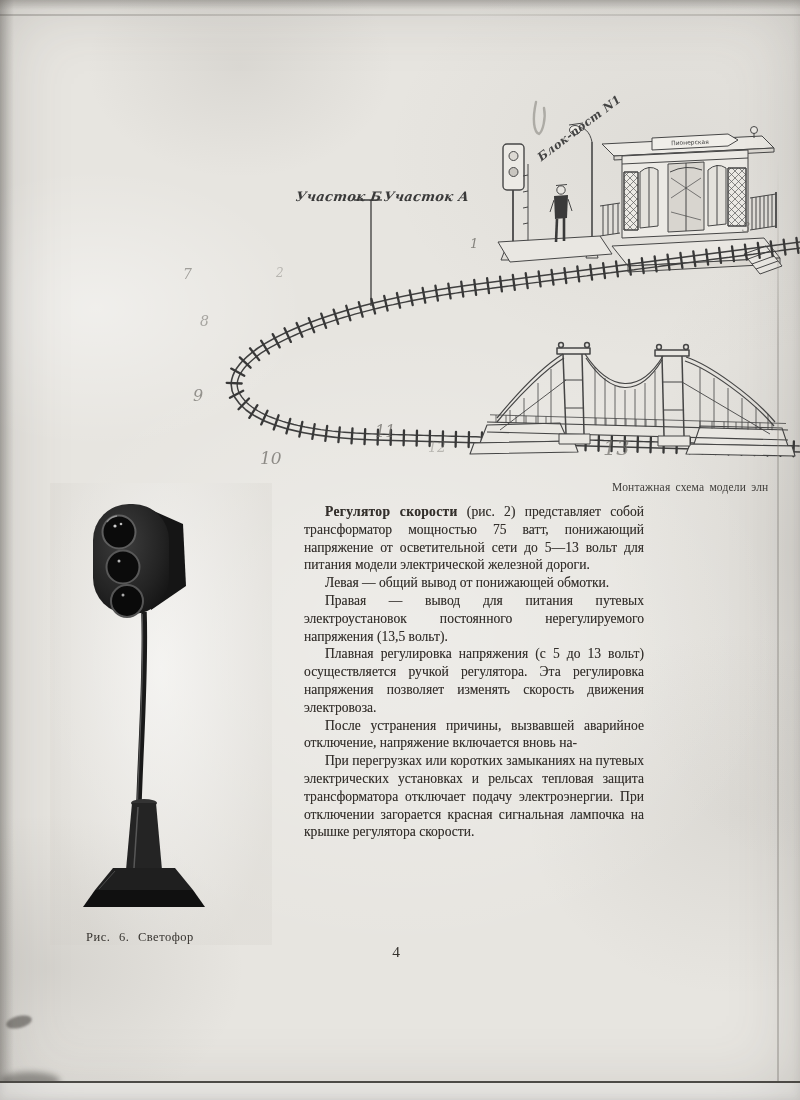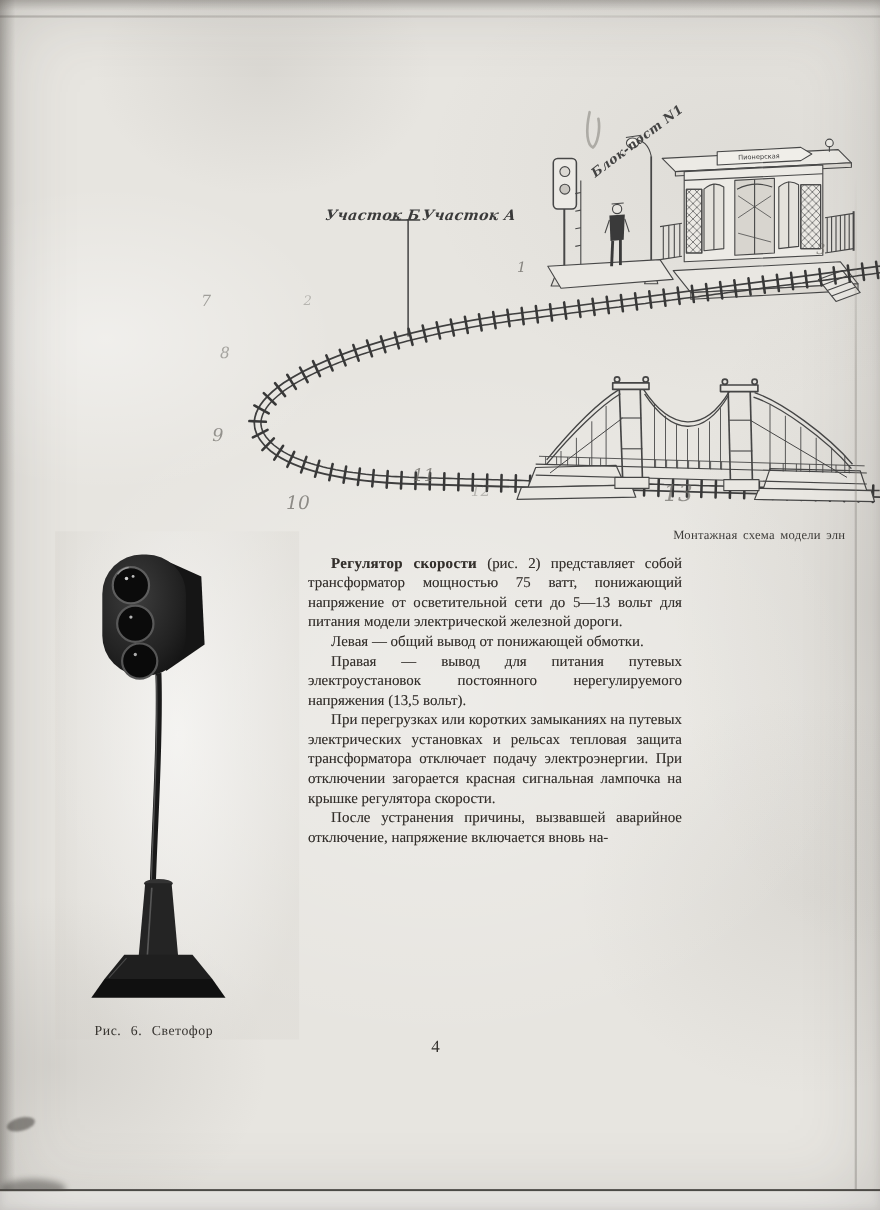--- a/index.html
+++ b/index.html
@@ -44,21 +44,21 @@
      white-space:nowrap;letter-spacing:.2px;word-spacing:2px;}
 
   
   .photo-backdrop{position:absolute;left:50px;top:483px;width:222px;height:462px;
      background:radial-gradient(ellipse at 50% 40%, rgba(255,255,255,.5), rgba(210,207,201,.25) 80%);}
   #traffic-light-svg{position:absolute;left:55px;top:490px;width:220px;height:445px;}
   .figure-caption{position:absolute;left:86px;top:930px;font-size:12.5px;color:#36332f;
      word-spacing:5px;letter-spacing:.5px;}
 
   
-  .article{position:absolute;left:280px;top:503px;width:340px;
+  .article{position:absolute;left:304px;top:503px;width:340px;
      font-size:13.6px;line-height:17.8px;color:#332f2b;text-align:justify;
      text-shadow:0 0 .4px rgba(40,36,32,.4);}
   .article p{margin:0;text-indent:21px;}
   .article .lead{font-weight:bold;letter-spacing:.3px;}
   .page-number{position:absolute;left:383px;top:943px;width:26px;text-align:center;
      font-size:15.5px;color:#35322e;}
 </style>
 </head>
 <body>
 
@@ -408,22 +408,23 @@
     <path d="M 58 378 L 120 378 L 138 400 L 40 400 Z" fill="#1f1f1f"></path>
     <path d="M 40 400 L 138 400 L 150 417 L 28 417 Z" fill="#101010"></path>
     <line x1="44" y1="399" x2="60" y2="381" stroke="#4a4a4a" stroke-width="1"></line>
   </svg>
   <div class="figure-caption">Рис. 6. Светофор</div>
 
   <div class="article">
     <p><span class="lead">Регулятор скорости</span><span> (рис. 2) представляет собой трансформатор мощностью 75 ватт, понижающий напряжение от осветительной сети до 5—13 вольт для питания модели электрической железной дороги.</span></p>
     <p>Левая — общий вывод от понижающей обмотки.</p>
     <p>Правая — вывод для питания путевых электроустановок постоянного нерегулируемого напряжения (13,5 вольт).</p>
+    <p>Плавная регулировка напряжения (с 5 до 13 вольт) осуществляется ручкой регулятора. Эта регулировка напряжения позволяет изменять скорость движения электровоза.</p>
+    <p>После устранения причины, вызвавшей аварийное отключение, напряжение включается вновь на-</p>
     <p>При перегрузках или коротких замыканиях на путевых электрических установках и рельсах тепловая защита трансформатора отключает подачу электроэнергии. При отключении загорается красная сигнальная лампочка на крышке регулятора скорости.</p>
-    <p>После устранения причины, вызвавшей аварийное отключение, напряжение включается вновь на-</p>
   </div>
 
   <div class="page-number">4</div>
 
   <div class="crease-top"></div>
   <div class="crease-right"></div>
   <div class="edge-left"></div>
   <div class="edge-top"></div>
   <div class="smudge1"></div>
   <div class="smudge2"></div>

